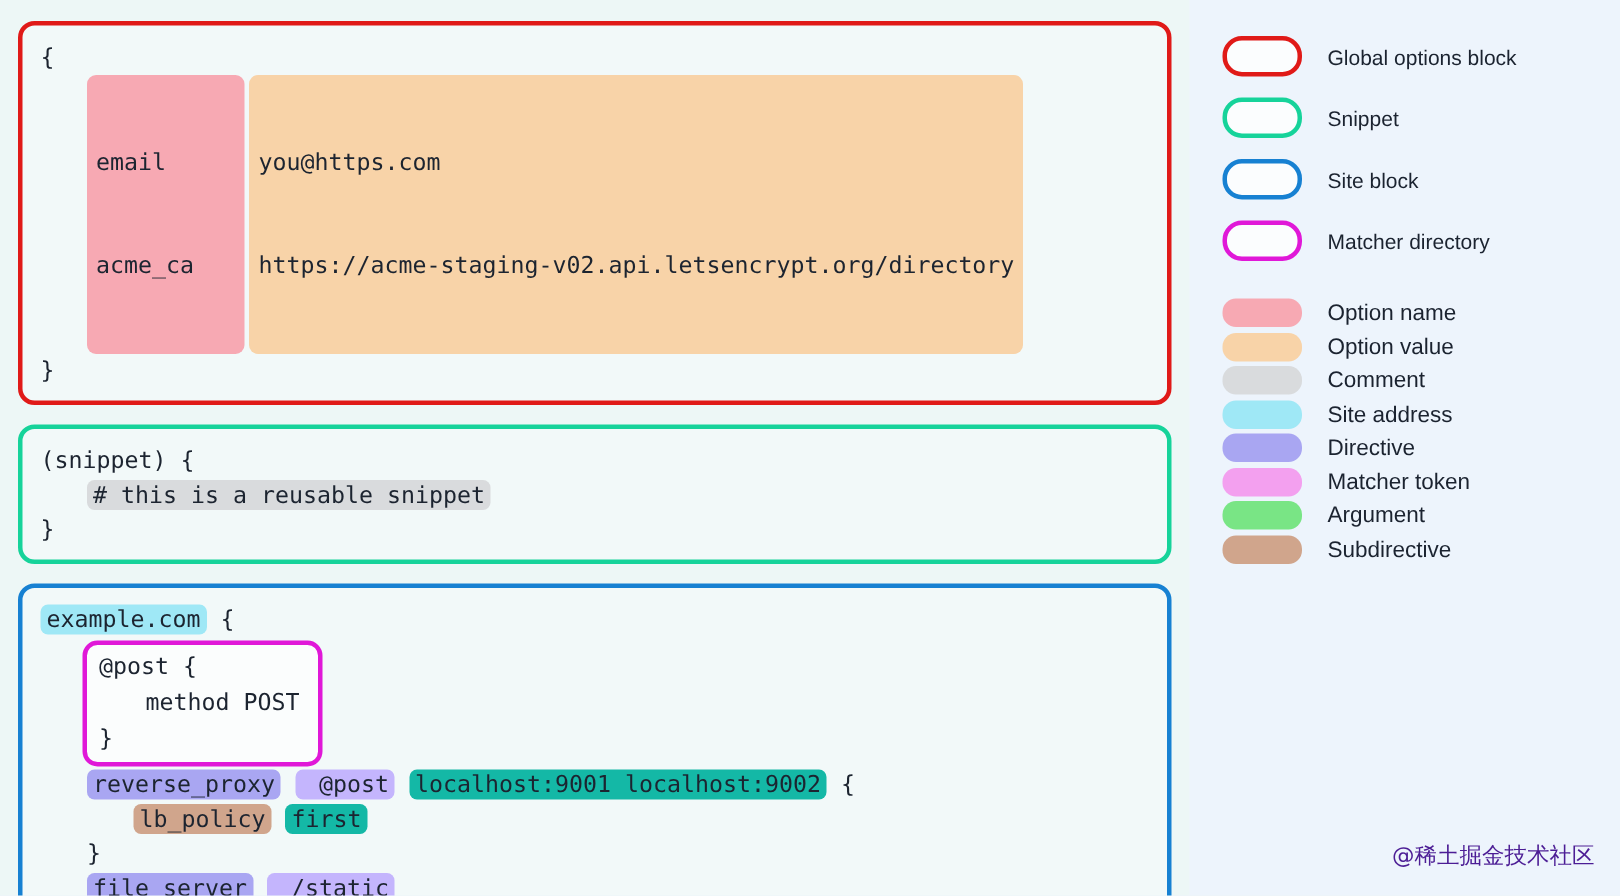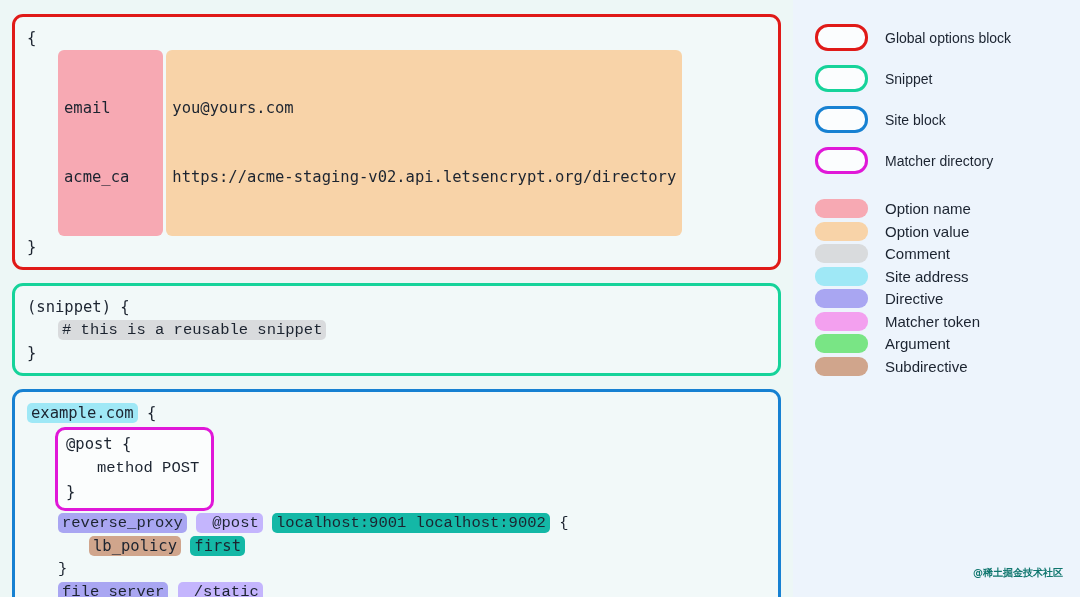--- a/index.html
+++ b/index.html
@@ -27,21 +27,21 @@
     font-size:15.5px;
     line-height:23px;
     color:#1c2430;
     position:relative;
   }
   .b-global{border:3px solid #e01a18; padding:10px 12px 8px 12px; margin-bottom:13px;}
   .b-snippet{border:3px solid #16d39a; padding:10px 12px 8px 12px; margin-bottom:13px;}
   .b-site{border:3px solid #1781d2;  padding:10px 12px 8px 12px; margin-bottom:13px;}
 
   .line{white-space:pre;display:block;height:23px;}
-  .ind1{padding-left:31px;font-family:Liberation Mono, monospace;}
+  .ind1{padding-left:31px;}
   .ind2{padding-left:62px;}
 
   
   .hl{border-radius:5px;padding:1px 4px;margin:0;}
   .t-comment {background:#d9dbdd;}
   .t-site    {background:#9fe8f6;}
   .t-directive{background:#a9a6f2;}
   .t-matcher {background:#c4b5fd;padding-left:16px;}
   .t-arg     {background:#14b8a6;}
   .t-subdir  {background:#d0a58c;}
@@ -92,42 +92,41 @@
   }
   .lg-fill-list{margin-top:25px;}
   .lg-frow{display:flex;align-items:center;margin-bottom:3.5px;}
   .lg-swatch-fill{
     width:53px;height:19px;border-radius:9px;flex:0 0 auto;
   }
   .lg-flabel{margin-left:17px;font-size:15px;color:#1b2330;}
 
   .watermark{
     position:absolute;right:17px;bottom:17px;
-    font-size:10px;color:#0f766e;
+    font-size:15px;color:#4c1d95;
     font-family:"DejaVu Sans",sans-serif;
     white-space:nowrap;
-    font-weight:bold;
   }
 </style>
 </head>
 <body>
 
 <div id="root">
 
   <div class="code-panel">
 
     <div class="block b-global">
       <span class="line">{</span>
       <div class="opt-table">
         <div class="opt-names">
           <span>email</span>
           <span>acme_ca</span>
         </div>
         <div class="opt-vals">
-          <span>you@yours.com</span>
+          <span>you@https.com</span>
           <span>https://acme-staging-v02.api.letsencrypt.org/directory</span>
         </div>
       </div>
       <span class="line">}</span>
     </div>
 
     <div class="block b-snippet">
       <span class="line">(snippet) {</span>
       <span class="line ind1"><span class="hl t-comment"># this is a reusable snippet</span></span>
       <span class="line">}</span>

